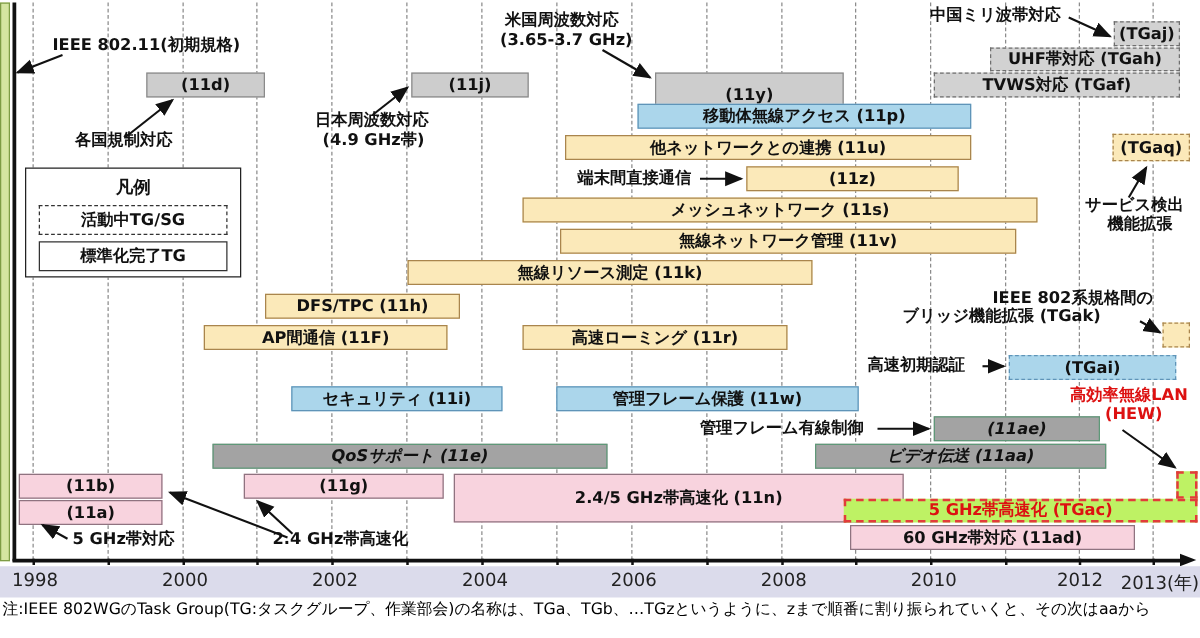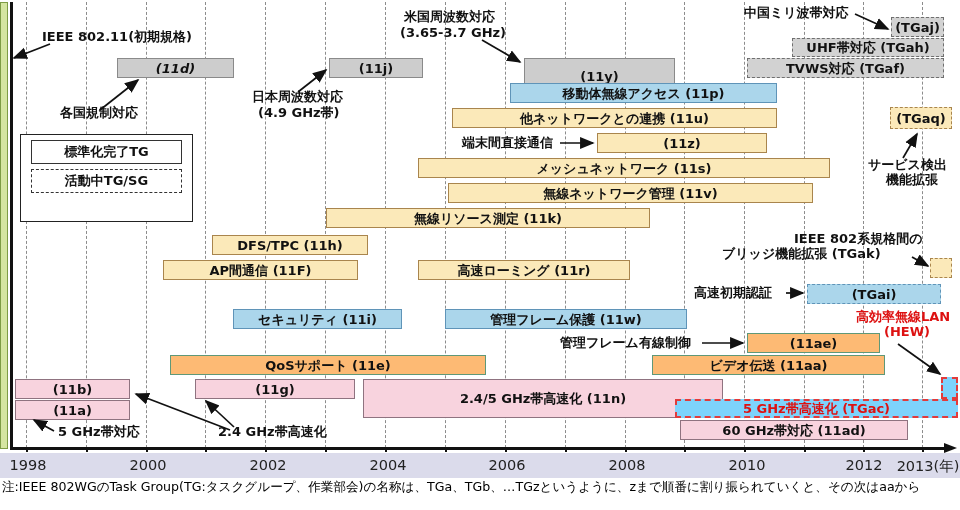--- a/index.html
+++ b/index.html
@@ -14,23 +14,23 @@
               border-top:5.5px solid transparent;border-bottom:5.5px solid transparent;z-index:2;}
   .tick{position:absolute;top:447px;width:1.5px;height:5px;background:#111;z-index:3;}
   .bar{position:absolute;box-sizing:border-box;display:flex;align-items:center;justify-content:center;
        font-size:13px;font-weight:bold;color:#111;white-space:nowrap;z-index:4;line-height:1;}
   .bar.gray{background:#cdcdcd;border:1.5px solid #8a8a8a;}
   .bar.grayDashed{background:#d2d2d2;border:1.6px dashed #6f6f6f;}
   .bar.yellow{background:#fbe9b9;border:1.5px solid #a9854d;}
   .bar.yellowDashed{background:#fbe9b9;border:1.6px dashed #a9854d;}
   .bar.blue{background:#abd6eb;border:1.5px solid #5f94b8;}
   .bar.blueDashed{background:#abd6eb;border:1.6px dashed #5f94b8;}
-  .bar.green{background:#fdba74;border:1.5px solid #5f9878;}
+  .bar.green{background:#a3a3a3;border:1.5px solid #5f9878;font-style:italic;}
   .bar.pink{background:#f8d3de;border:1.5px solid #8f7380;}
-  .bar.redDashed{background:#7dd3fc;border:2.5px dashed #e23b3b;color:#dd1111;}
+  .bar.redDashed{background:#bef264;border:2.5px dashed #e23b3b;color:#dd1111;}
   .legend{position:absolute;left:20px;top:134px;width:173px;height:88px;background:#fff;
           border:1.8px solid #222;box-sizing:border-box;z-index:6;text-align:center;}
   .legend-title{font-size:14px;font-weight:bold;color:#111;margin-top:6px;}
   .legend-item{margin:5px 10px 0 10px;font-size:13px;font-weight:bold;color:#111;
                padding:2px 0;box-sizing:border-box;}
   .legend-item.dashed{border:1.6px dashed #333;}
   .legend-item.solid{border:1.6px solid #333;}
   .annotation{position:absolute;font-size:13px;font-weight:600;color:#111;white-space:nowrap;
               line-height:1.05;z-index:8;}
   #arrow-layer{position:absolute;left:0;top:0;width:960px;height:510px;z-index:7;pointer-events:none;}
@@ -79,21 +79,21 @@
       <div class="tick" style="left: 565px;"></div>
       <div class="tick" style="left: 625px;"></div>
       <div class="tick" style="left: 684px;"></div>
       <div class="tick" style="left: 744px;"></div>
       <div class="tick" style="left: 804px;"></div>
       <div class="tick" style="left: 863px;"></div>
       <div class="tick" style="left: 922px;"></div>
     </div>
 
   <div id="bars">
-      <div class="bar gray" style="left: 117px; top: 58px; width: 117px; height: 20px; font-style: italic;">(11d)</div>
+      <div class="bar gray" style="left: 117px; top: 58px; width: 95px; height: 20px;">(11d)</div>
       <div class="bar gray" style="left: 329px; top: 58px; width: 94px; height: 20px;">(11j)</div>
       <div class="bar gray" style="left: 524px; top: 58px; width: 151px; height: 36px;">(11y)</div>
       <div class="bar grayDashed" style="left: 891px; top: 17px; width: 53px; height: 20px;">(TGaj)</div>
       <div class="bar grayDashed" style="left: 792px; top: 38px; width: 152px; height: 19px;">UHF帯対応 (TGah)</div>
       <div class="bar grayDashed" style="left: 747px; top: 58px; width: 197px; height: 20px;">TVWS対応 (TGaf)</div>
       <div class="bar blue" style="left: 510px; top: 83px; width: 267px; height: 20px;">移動体無線アクセス (11p)</div>
       <div class="bar yellow" style="left: 452px; top: 108px; width: 325px; height: 20px;">他ネットワークとの連携 (11u)</div>
       <div class="bar yellowDashed" style="left: 890px; top: 107px; width: 62px; height: 22px;">(TGaq)</div>
       <div class="bar yellow" style="left: 597px; top: 133px; width: 170px; height: 20px;">(11z)</div>
       <div class="bar yellow" style="left: 418px; top: 158px; width: 412px; height: 20px;">メッシュネットワーク (11s)</div>
@@ -112,22 +112,23 @@
       <div class="bar pink" style="left: 15px; top: 379px; width: 115px; height: 20px;">(11b)</div>
       <div class="bar pink" style="left: 15px; top: 400px; width: 115px; height: 20px;">(11a)</div>
       <div class="bar pink" style="left: 195px; top: 379px; width: 160px; height: 20px;">(11g)</div>
       <div class="bar pink" style="left: 363px; top: 379px; width: 360px; height: 39px; text-align: center;">2.4/5 GHz帯高速化 (11n)</div>
       <div class="bar redDashed" style="left: 941px; top: 377px; width: 17px; height: 22px;"></div>
       <div class="bar redDashed" style="left: 675px; top: 399px; width: 283px; height: 19px;">5 GHz帯高速化 (TGac)</div>
       <div class="bar pink" style="left: 680px; top: 420px; width: 228px; height: 20px;">60 GHz帯対応 (11ad)</div>
     </div>
 
   <div class="legend">
+    <div class="legend-title">凡例</div>
+    <div class="legend-item dashed">活動中TG/SG</div>
     <div class="legend-item solid">標準化完了TG</div>
-    <div class="legend-item dashed">活動中TG/SG</div>
   </div>
 
   <svg id="arrow-layer" viewBox="0 0 960 510" xmlns="http://www.w3.org/2000/svg">
     <defs>
       <marker id="ah" markerWidth="9" markerHeight="8" refX="7.6" refY="4" orient="auto">
         <path d="M0,0.5 L8.6,4 L0,7.5 Z" fill="#111"></path>
       </marker>
     </defs>
     <g id="arrow-group">
         <line x1="50" y1="44" x2="14" y2="58" stroke="#111" stroke-width="1.7" marker-end="url(#ah)"></line>

